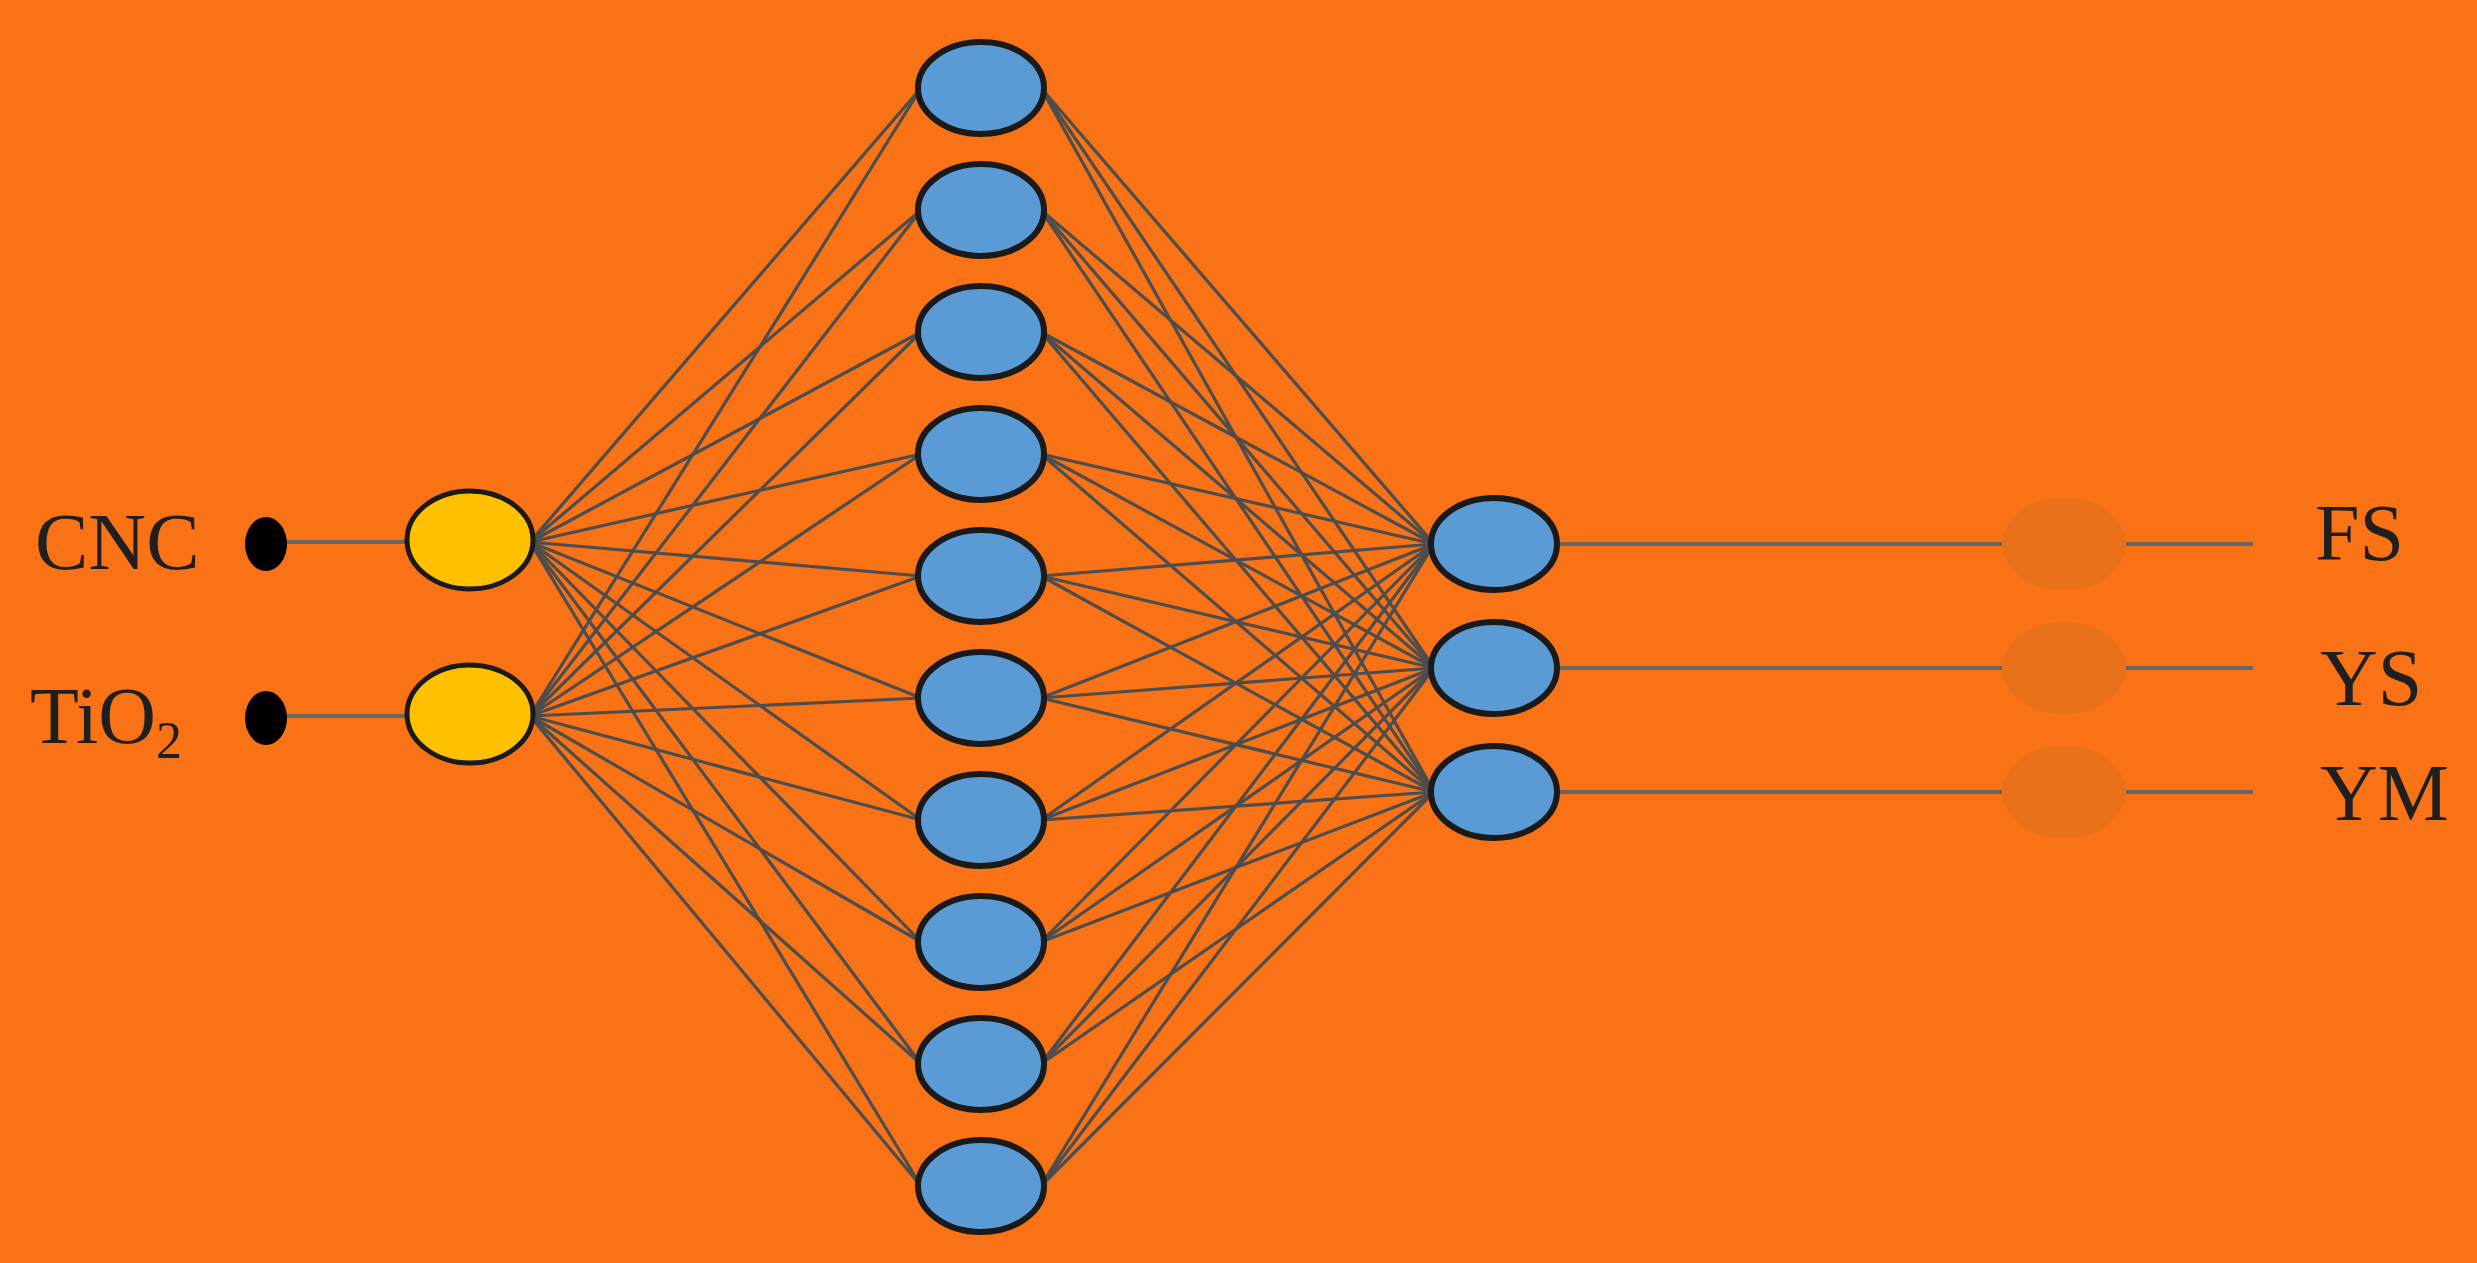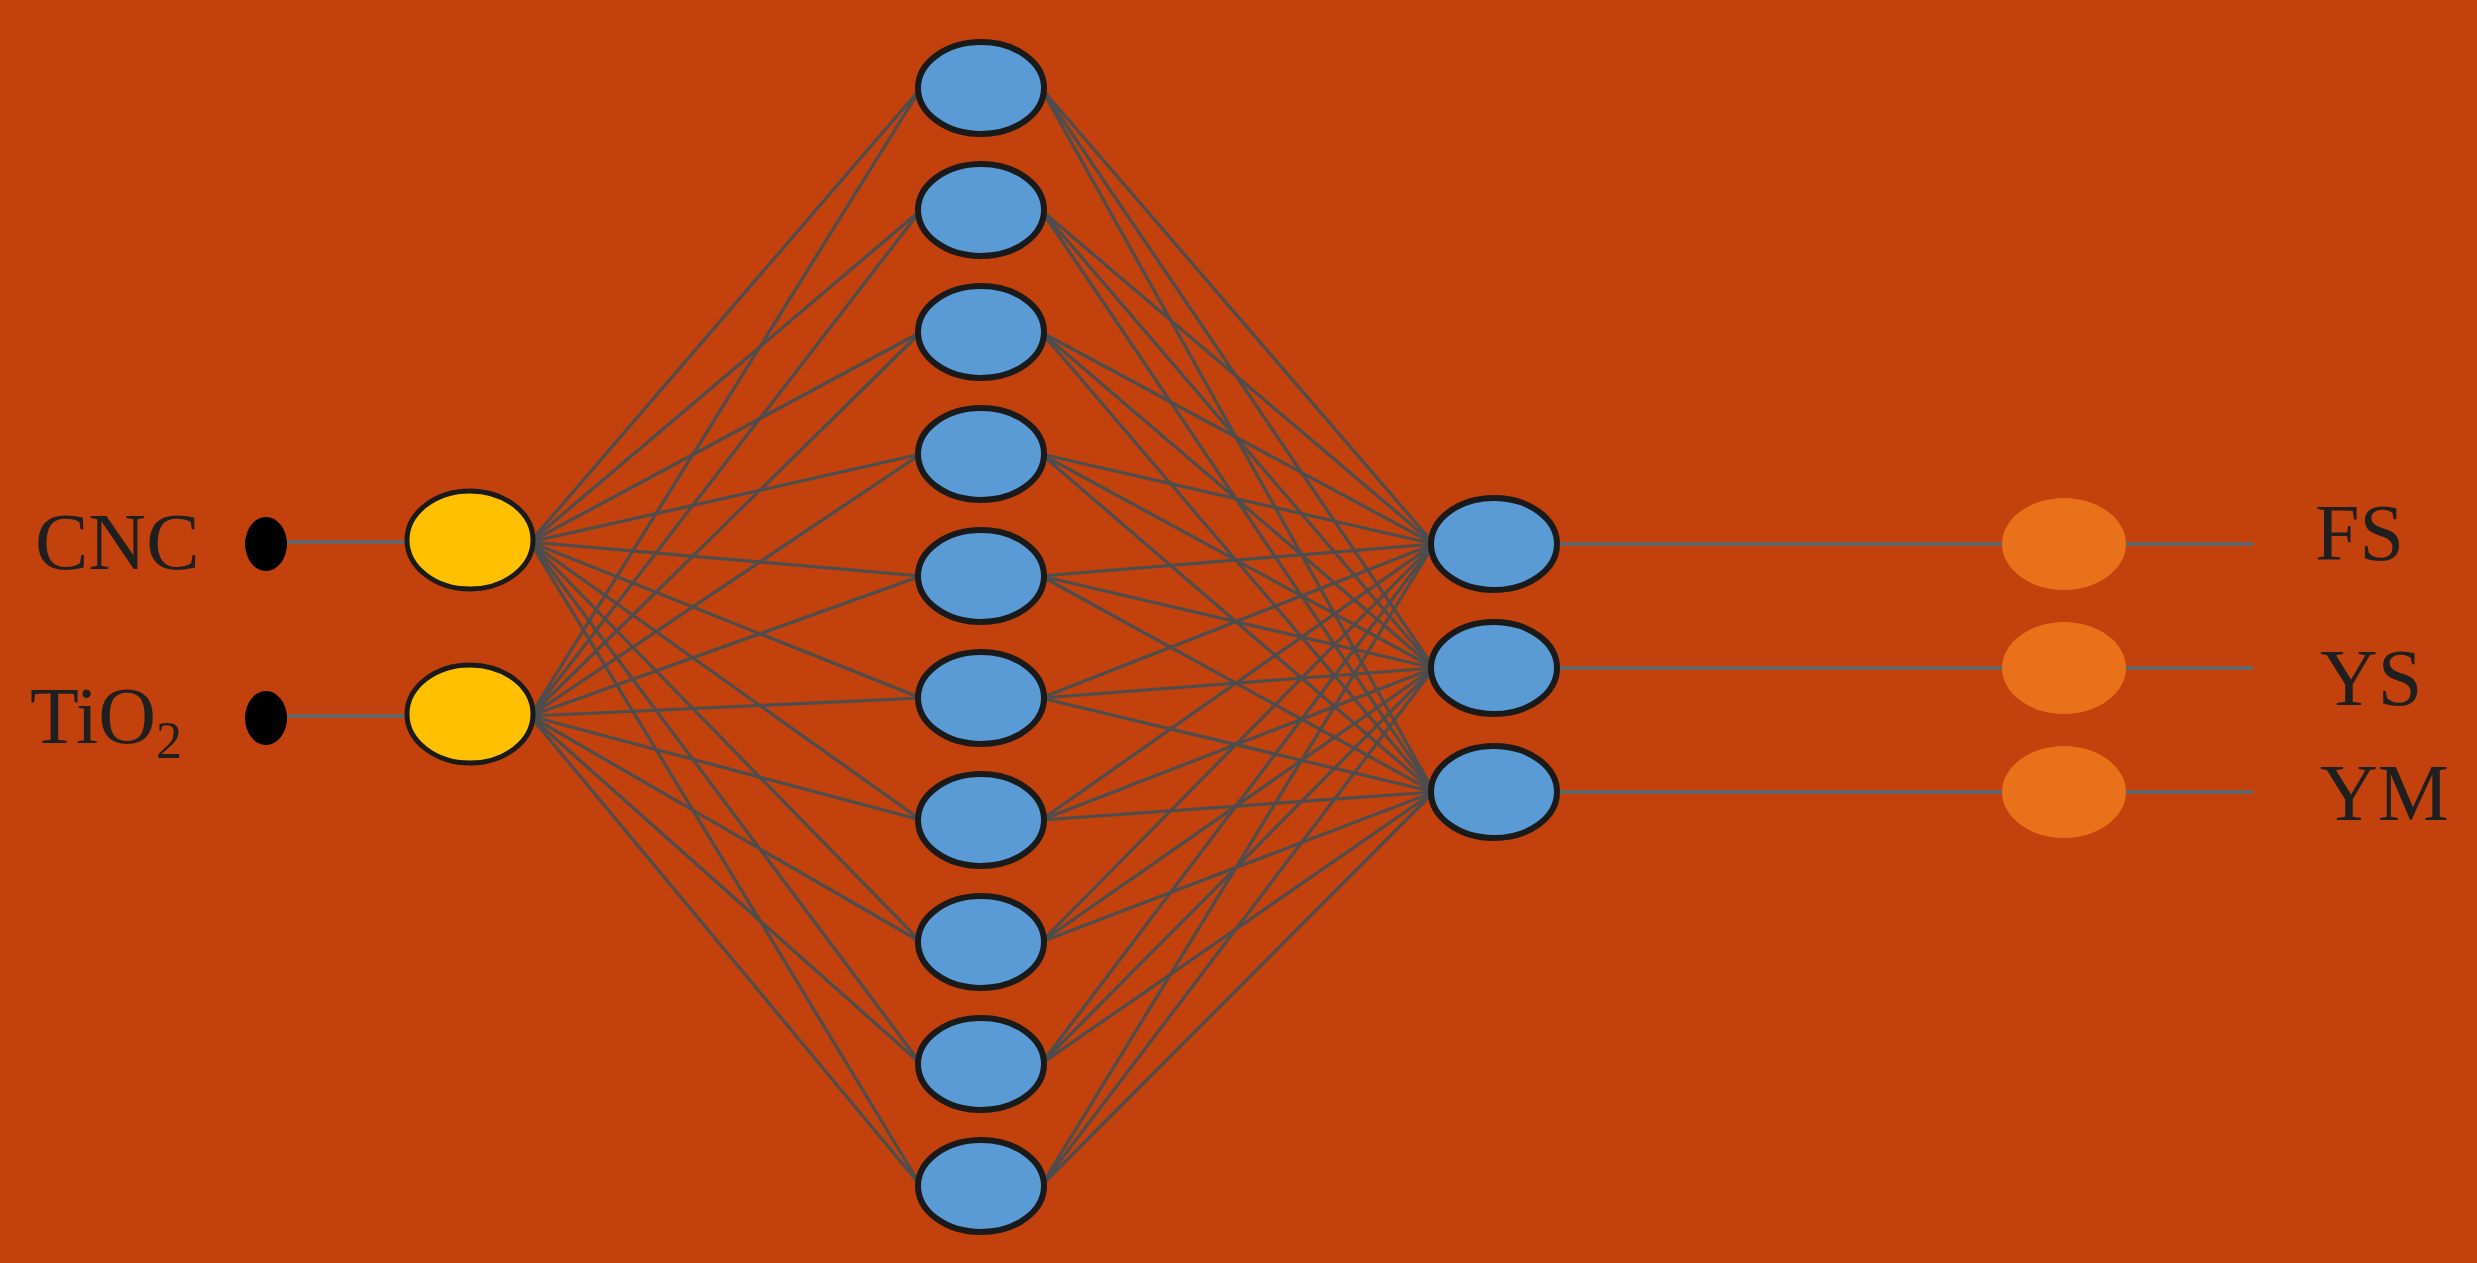--- a/index.html
+++ b/index.html
@@ -4,21 +4,21 @@
 <style>
   html, body {
     margin: 0;
     padding: 0;
     background: #ffffff;
   }
   .stage {
     position: relative;
     width: 2477px;
     height: 1263px;
-    background: #c2410c;
+    background: #f97316;
     overflow: hidden;
   }
   svg {
     display: block;
     width: 2477px;
     height: 1263px;
   }
   text {
     font-family: "Liberation Serif", "DejaVu Serif", serif;
     font-size: 80px;

